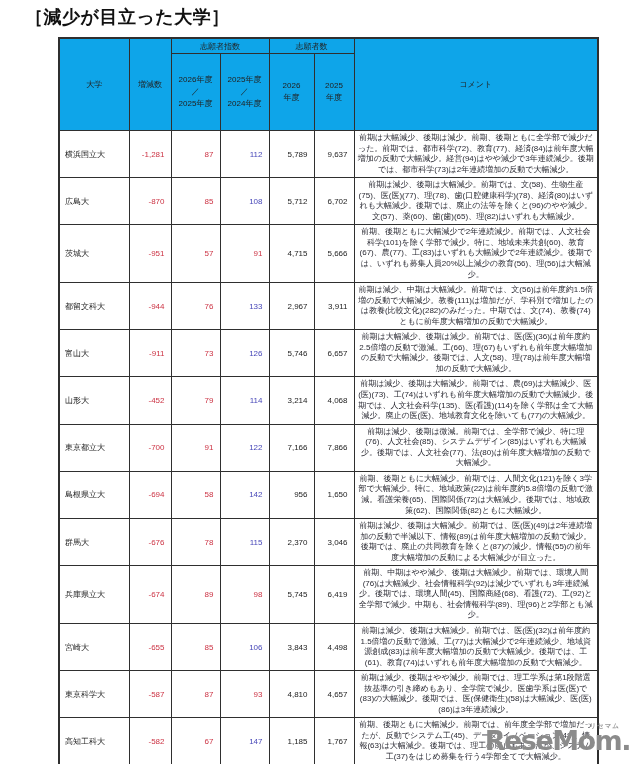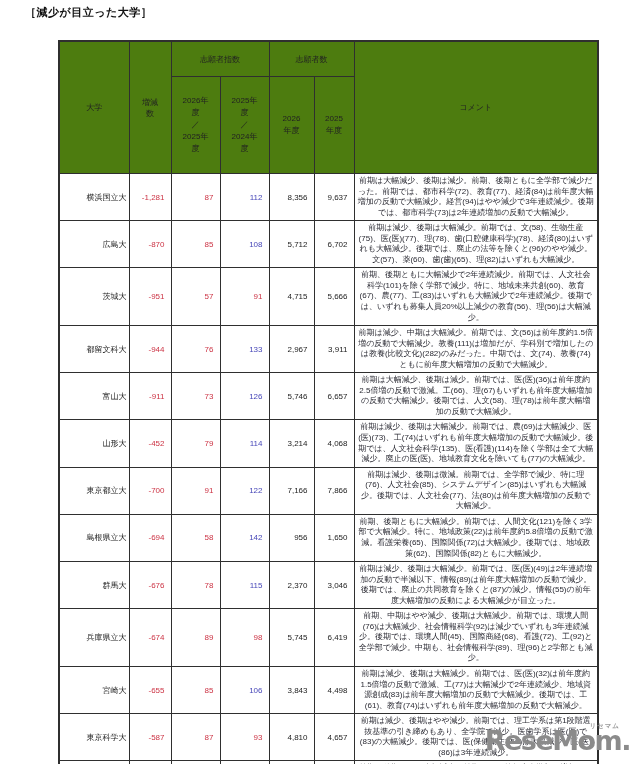--- a/index.html
+++ b/index.html
@@ -2,41 +2,41 @@
 <html lang="ja"><head>
 <meta charset="utf-8">
 <style>
   html,body{margin:0;padding:0;}
   body{
     width:640px;height:764px;position:relative;background:#ffffff;
     font-family:"Liberation Sans","DejaVu Sans",sans-serif;
     color:#222;overflow:hidden;
   }
   .page-title{
-    margin:5px 0 20px 25px;
-    font-size:11px;font-weight:bold;color:#111;letter-spacing:.5px;
+    margin:5px 0 8px 25px;
+    font-size:18px;font-weight:bold;color:#111;letter-spacing:.5px;
   }
   table.main{
     border-collapse:collapse;table-layout:fixed;
     margin-left:58px;width:539px;
     border:2px solid #2f2f2f;
   }
   table.main th,table.main td{
     border:1px solid #2f2f2f;
     font-size:8px;overflow:hidden;
   }
   thead th{
-    background:#4d7c0f;font-weight:normal;color:#222;
-    text-align:center;vertical-align:middle;padding:10px;
+    background:#0ea5e9;font-weight:normal;color:#222;
+    text-align:center;vertical-align:middle;padding:0;
   }
   th.group{height:14px;font-size:8px;}
   th.tall{white-space:pre-line;line-height:1.5;font-size:8px;}
   tr.hdr2 th{height:76px;}
   td.univ{
-    text-align:right;vertical-align:middle;padding:2px 2px 2px 5px;
+    text-align:left;vertical-align:middle;padding:2px 2px 2px 5px;
     font-size:8.5px;color:#222;
   }
   td.num{
     text-align:right;vertical-align:middle;padding:2px 6px 2px 2px;
     font-size:8.5px;
   }
   td.comment{
     text-align:center;vertical-align:middle;padding:2px 3px;
     font-size:7.4px;line-height:1.32;color:#2a2a33;margin-left:30px;
   }
@@ -92,21 +92,21 @@
       <th class="tall dotl">2025
 年度</th>
     </tr>
   </thead>
   <tbody id="table-body">
       <tr>
         <td class="univ">横浜国立大</td>
         <td class="num red">-1,281</td>
         <td class="num red">87</td>
         <td class="num dotl blue">112</td>
-        <td class="num dark">8,356</td>
+        <td class="num dark">5,789</td>
         <td class="num dark dotl">9,637</td>
         <td class="comment">前期は大幅減少、後期は減少。前期、後期ともに全学部で減少だった。前期では、都市科学(72)、教育(77)、経済(84)は前年度大幅増加の反動で大幅減少。経営(94)はやや減少で3年連続減少。後期では、都市科学(73)は2年連続増加の反動で大幅減少。</td>
       </tr>
       <tr>
         <td class="univ">広島大</td>
         <td class="num red">-870</td>
         <td class="num red">85</td>
         <td class="num dotl blue">108</td>
         <td class="num dark">5,712</td>
         <td class="num dark dotl">6,702</td>

